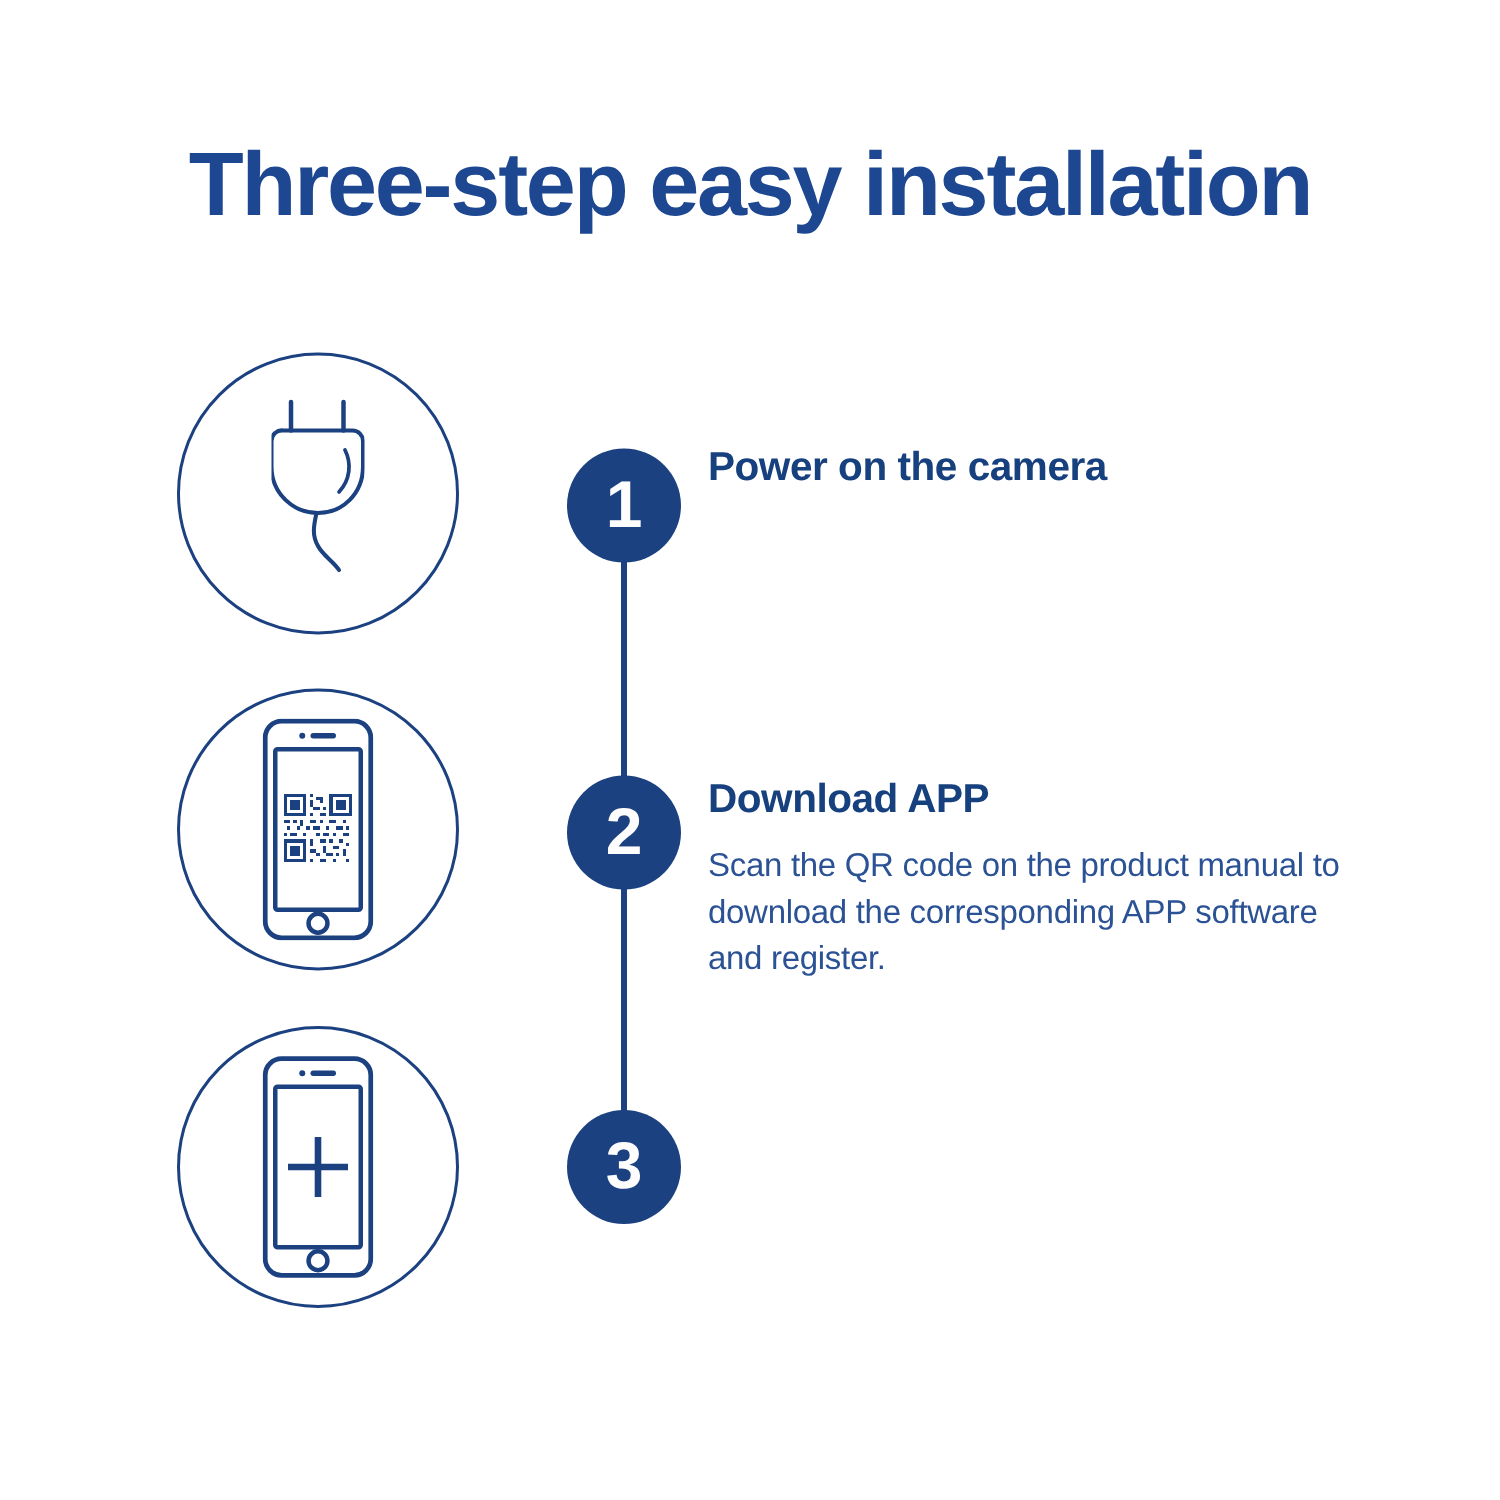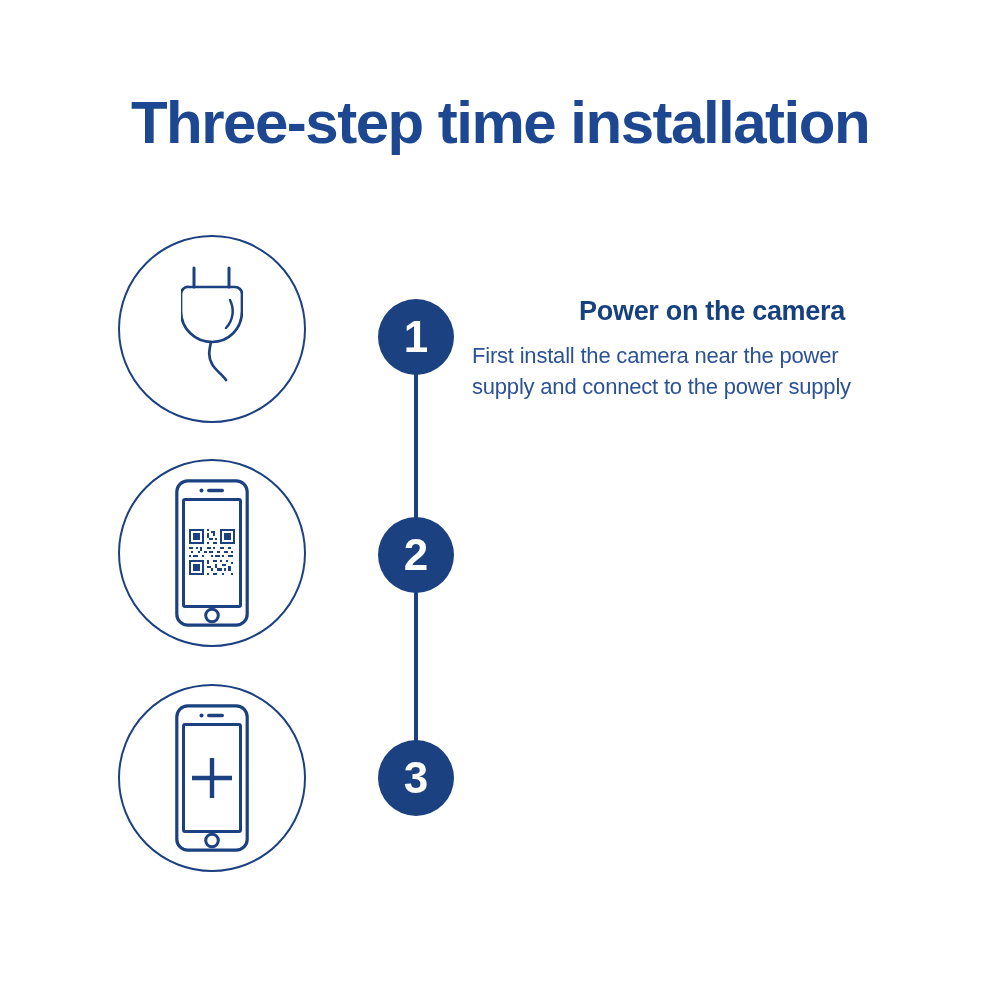--- a/index.html
+++ b/index.html
@@ -32,35 +32,34 @@
   #num-1 { top:299px; }
   #num-2 { top:517px; }
   #num-3 { top:740px; }
   .step-text { position:absolute; left:472px; width:480px; }
   #text-1 { top:296px; }
   #text-2 { top:517px; }
   #text-3 { top:742px; }
   .step-heading {
     margin:0 0 13px 0; font-size:27px; font-weight:700; color:#16407E;
     letter-spacing:-0.3px;
-    text-align:center;
   }
   .step-desc {
     margin:0; font-size:22px; font-weight:400; color:#2B5295;
     line-height:31px; white-space:pre-line; letter-spacing:-0.2px;
   }
   svg .stroke { fill:none; stroke:#1C4180; }
   svg .fill { fill:#1C4180; stroke:none; }
 </style>
 </head>
 <body>
 
 <div class="canvas">
 
-  <div class="title">Three-step time installation</div>
+  <div class="title">Three-step easy installation</div>
 
   <div class="timeline"></div>
 
   <div class="icon-circle" id="icon-circle-1">
     <svg width="62" height="126" viewBox="0 0 62 126">
       <g class="stroke" stroke-linecap="round" stroke-linejoin="round">
         <line x1="13" y1="2" x2="13" y2="21" stroke-width="3"></line>
         <line x1="48" y1="2" x2="48" y2="21" stroke-width="3"></line>
         <path stroke-width="2.7" d="M8,21 h46 a7,7 0 0 1 7,7 v17 c0,18 -13.5,31 -30,31 c-16.5,0 -31,-13 -31,-31 v-17 a7,7 0 0 1 8,-7 z"></path>
         <path stroke-width="2.5" d="M49,34 c4.5,9 3.5,20 -4,28"></path>
@@ -122,17 +121,21 @@
   </div>
   <div class="num-circle" id="num-2">
     <span>2</span>
   </div>
   <div class="num-circle" id="num-3">
     <span>3</span>
   </div>
 
   <div class="step-text" id="text-1">
     <h2 class="step-heading">Power on the camera</h2>
-    <p class="step-desc">First install the camera near the power
-supply and connect to the power supply</p>
+  </div>
+  <div class="step-text" id="text-2">
+    <h2 class="step-heading">Download APP</h2>
+    <p class="step-desc">Scan the QR code on the product manual to
+download the corresponding APP software
+and register.</p>
   </div>
 
 </div>
 
 </body></html>

